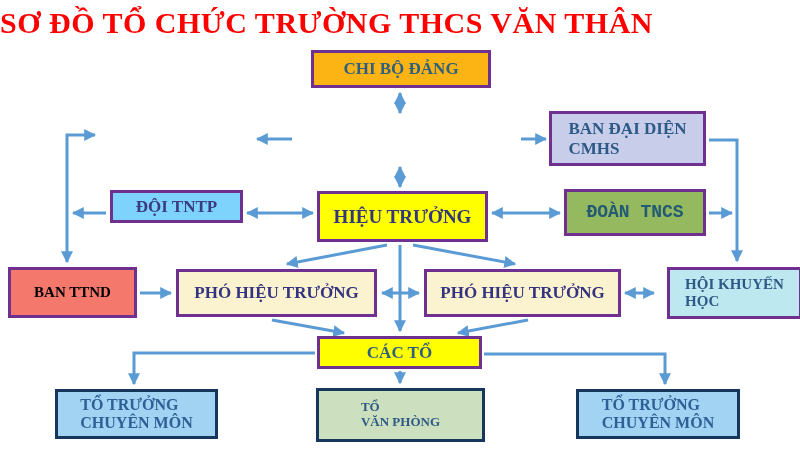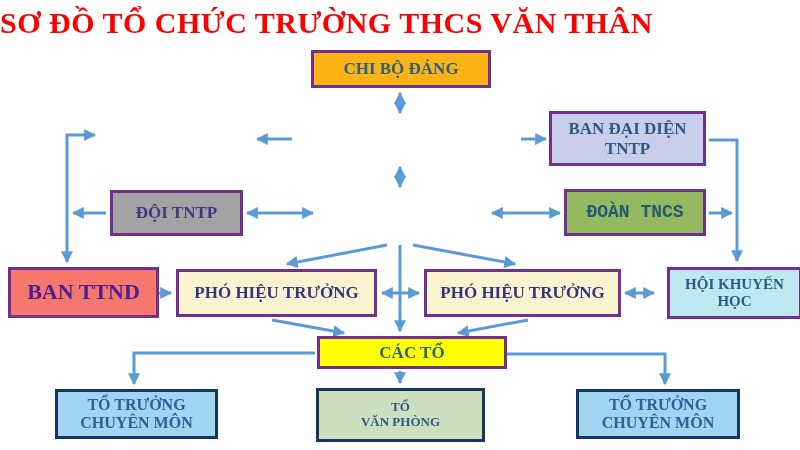--- a/index.html
+++ b/index.html
@@ -1,42 +1,42 @@
 <!DOCTYPE html>
 <html><head>
 <meta charset="utf-8">
 <style>
   html,body{margin:0;padding:0;background:#fff;}
   .canvas{
     position:relative;width:800px;height:450px;background:#ffffff;
     font-family:"Liberation Serif","DejaVu Serif",serif;overflow:hidden;
   }
   .title{
-    position:absolute;left:0;top:6px;width:653px;text-align:left;
+    position:absolute;left:0;top:6px;width:653px;text-align:right;
     font-size:30px;font-weight:bold;color:#FE0000;letter-spacing:0.5px;
   }
   svg.wires{position:absolute;left:0;top:0;z-index:1;}
   .node{
     position:absolute;z-index:2;display:flex;align-items:center;justify-content:center;
-    text-align:center;font-weight:bold;white-space:pre-line;line-height:1.12;
+    text-align:left;font-weight:bold;white-space:pre-line;line-height:1.12;
     box-sizing:border-box;border:3px solid #703090;
   }
   
   .n-chi_bo_dang      {left:311px;top:50px; width:180px;height:38px;background:#FCB415;color:#2E5F7F;font-size:17px;}
   .n-cong_doan_co_so  {left:100px;top:112px;width:152px;height:52px;background:#F5C893;color:#3A3B80;font-size:17px;}
   .n-hoi_dong_truong  {left:295px;top:116px;width:223px;height:47px;background:#F2A3E9;color:#4A3F8F;font-size:18px;}
   .n-ban_dai_dien_cmhs{left:549px;top:111px;width:157px;height:55px;background:#C8CDE9;color:#2D5986;font-size:17px;}
-  .n-doi_tntp         {left:110px;top:190px;width:133px;height:46px;background:#a3a3a3;color:#3A3B80;font-size:17px;}
+  .n-doi_tntp         {left:110px;top:190px;width:133px;height:33px;background:#7dd3fc;color:#3A3B80;font-size:17px;}
   .n-hieu_truong      {left:317px;top:191px;width:171px;height:51px;background:#FFFF00;color:#32367B;font-size:19px;}
   .n-doan_tncs        {left:564px;top:189px;width:142px;height:47px;background:#95B95F;color:#235A74;font-size:18px;font-family:Liberation Mono, monospace;}
-  .n-ban_ttnd         {left:8px;  top:267px;width:151px;height:51px;background:#F5786D;color:#4c1d95;font-size:22px;}
+  .n-ban_ttnd         {left:8px;  top:267px;width:129px;height:51px;background:#F5786D;color:#000000;font-size:15px;}
   .n-pho_hieu_truong_1{left:176px;top:269px;width:201px;height:48px;background:#FBF2CF;color:#343380;font-size:17px;}
   .n-pho_hieu_truong_2{left:424px;top:269px;width:197px;height:48px;background:#FBF2CF;color:#343380;font-size:17px;}
   .n-hoi_khuyen_hoc   {left:659px;top:267px;width:135px;height:52px;background:#BEE8F0;color:#2D5986;font-size:15px;margin-left:8px;}
-  .n-cac_to           {left:317px;top:336px;width:190px;height:33px;background:#FFFF00;color:#2E5F7F;font-size:17px;}
+  .n-cac_to           {left:317px;top:336px;width:165px;height:33px;background:#FFFF00;color:#2E5F7F;font-size:17px;}
   .n-to_truong_cm_1   {left:55px; top:389px;width:163px;height:50px;background:#A3D3F2;color:#2D6096;font-size:16px;border-color:#16365C;}
   .n-to_van_phong     {left:316px;top:388px;width:169px;height:54px;background:#CCDFBE;color:#2D5986;font-size:13px;border-color:#16365C;}
   .n-to_truong_cm_2   {left:576px;top:389px;width:164px;height:50px;background:#A3D3F2;color:#2D6096;font-size:16px;border-color:#16365C;}
 </style>
 </head>
 <body>
 
 <div class="canvas">
 
   <div class="title">SƠ ĐỒ TỔ CHỨC TRƯỜNG THCS VĂN THÂN</div>
@@ -86,22 +86,23 @@
       <path d="M315 353 L134 353 L134 384" marker-end="url(#ah)"></path>
 
       <path d="M484 354 L665 354 L665 384" marker-end="url(#ah)"></path>
 
       <path d="M400 371 L400 383" marker-end="url(#ah)"></path>
     </g>
   </svg>
 
   <div class="node n-chi_bo_dang">CHI BỘ ĐẢNG</div>
   <div class="node n-ban_dai_dien_cmhs">BAN ĐẠI DIỆN
-TNTP</div>
+CMHS</div>
   <div class="node n-doi_tntp">ĐỘI TNTP</div>
+  <div class="node n-hieu_truong">HIỆU TRƯỞNG</div>
   <div class="node n-doan_tncs">ĐOÀN TNCS</div>
   <div class="node n-ban_ttnd">BAN TTND</div>
   <div class="node n-pho_hieu_truong_1">PHÓ HIỆU TRƯỞNG</div>
   <div class="node n-pho_hieu_truong_2">PHÓ HIỆU TRƯỞNG</div>
   <div class="node n-hoi_khuyen_hoc">HỘI KHUYẾN
 HỌC</div>
   <div class="node n-cac_to">CÁC TỔ</div>
   <div class="node n-to_truong_cm_1">TỔ TRƯỞNG
 CHUYÊN MÔN</div>
   <div class="node n-to_van_phong">TỔ

